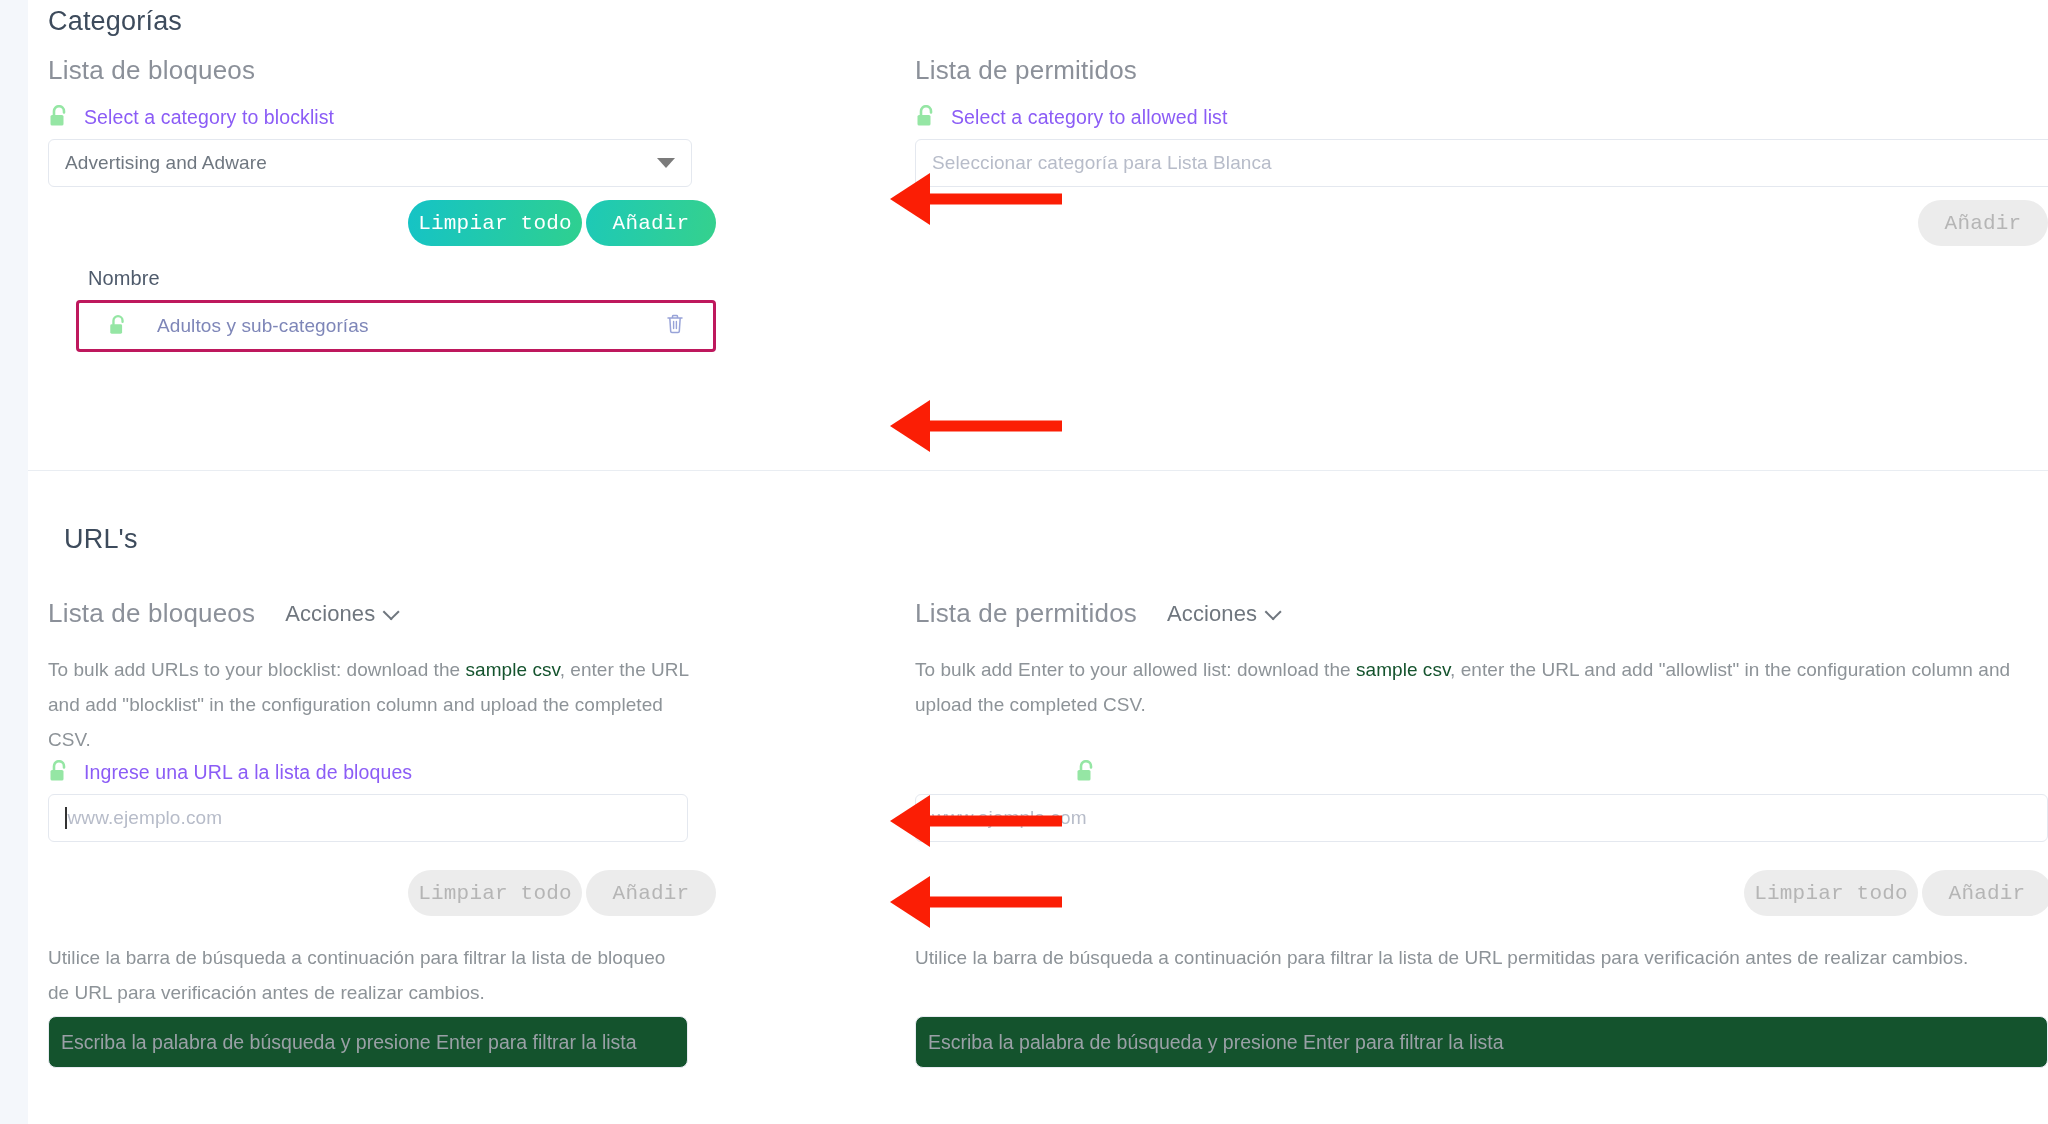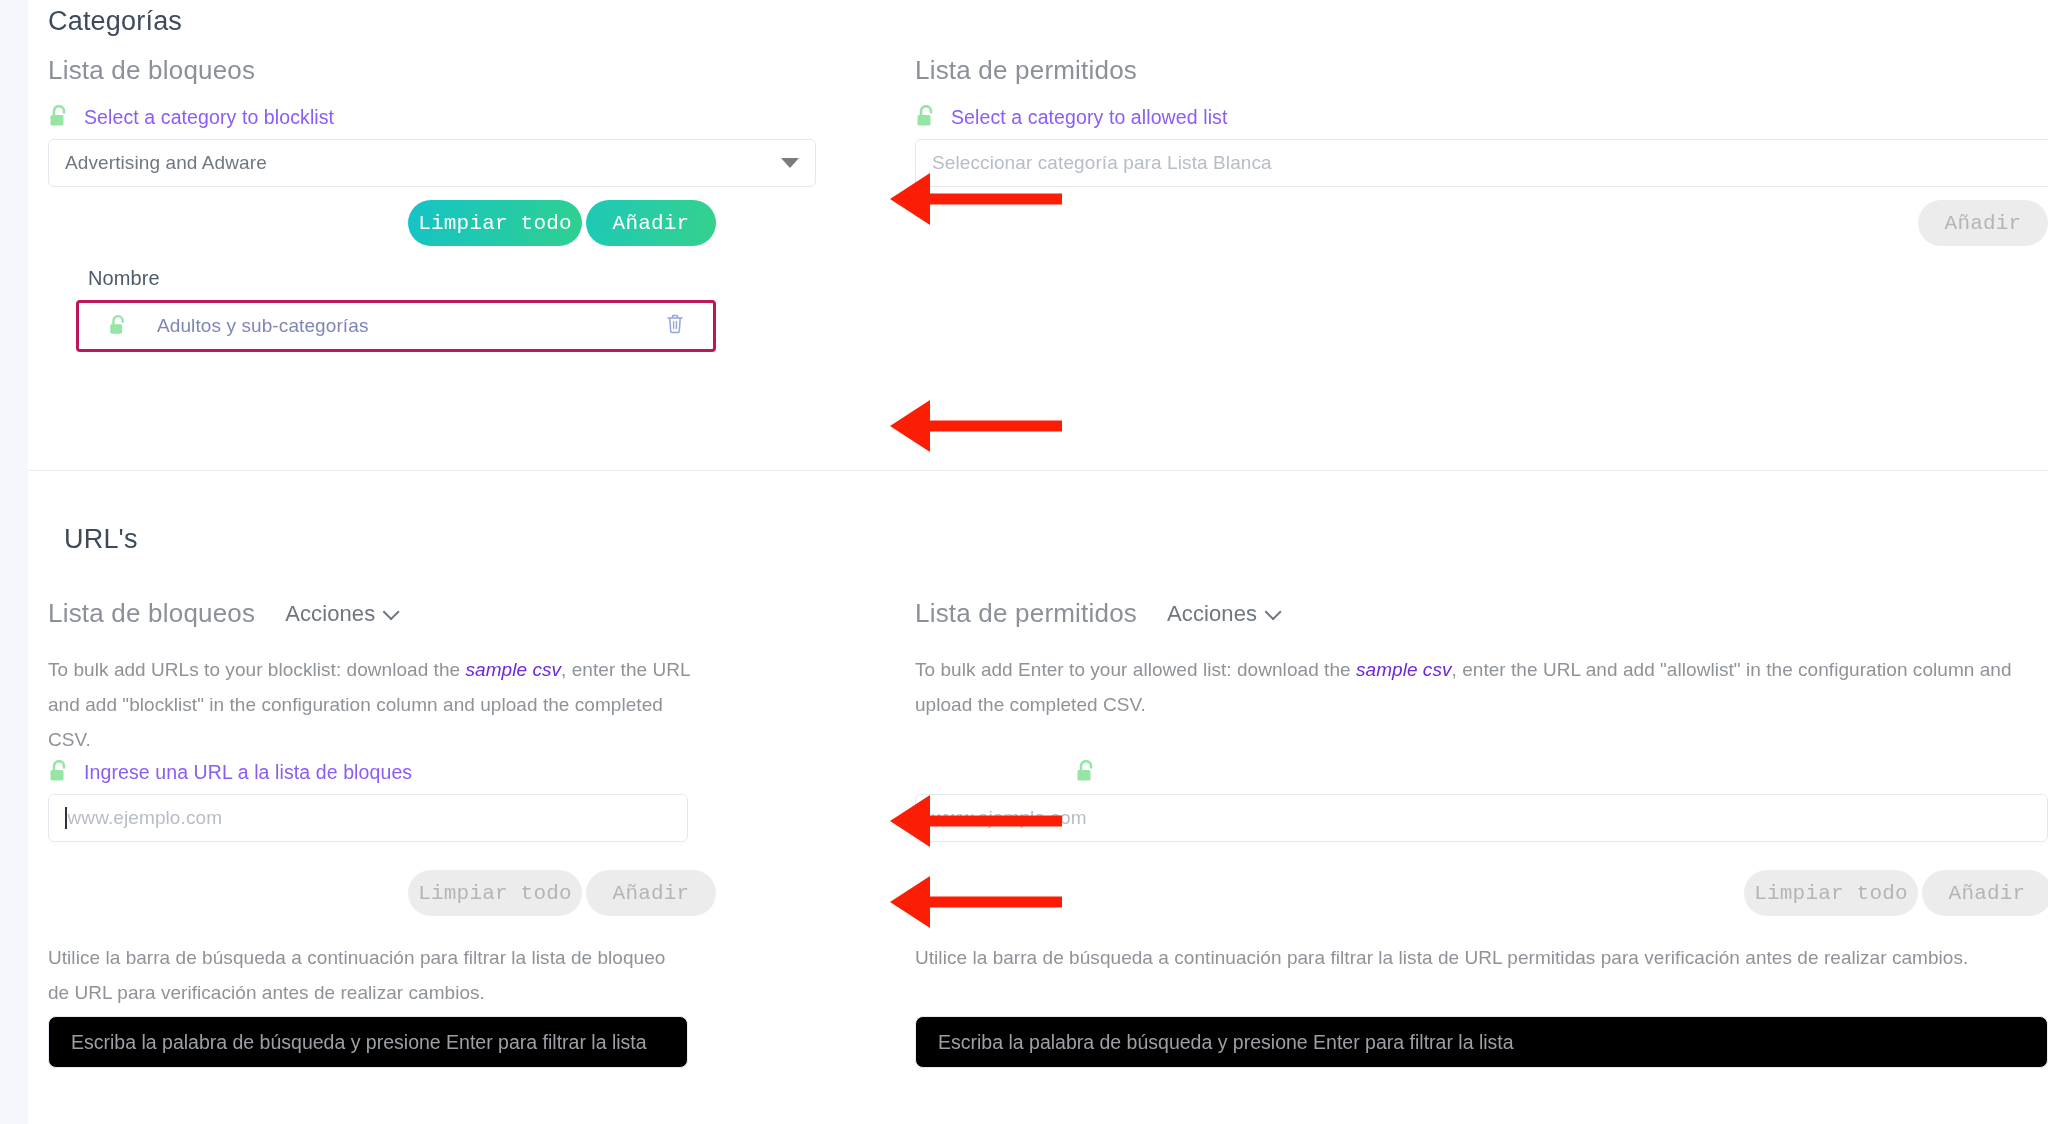--- a/index.html
+++ b/index.html
@@ -50,23 +50,22 @@
     color: #8b5cf6;
     letter-spacing: .1px;
   }
   .helper {
     font-size: 19px;
     color: #8d9398;
     line-height: 35px;
     letter-spacing: .05px;
   }
   .link {
-    color: #6d28d9;
+    color: #14532d;
     text-decoration: none;
-    font-style: italic;
   }
   .th {
     font-size: 20px;
     color: #4e5a6b;
     letter-spacing: .1px;
   }
 
   
   .col-left  { position: absolute; left: 20px;  width: 660px; }
   .col-right { position: absolute; left: 887px; width: 640px; }
@@ -97,23 +96,23 @@
     position: absolute; right: 16px; top: 50%; transform: translateY(-50%);
     width: 0; height: 0;
     border-left: 9px solid transparent;
     border-right: 9px solid transparent;
     border-top: 10px solid #7b7b7b;
   }
   .searchfield {
     height: 52px;
     border: 1px solid #e8ebf2;
     border-radius: 8px;
-    background: #000000;
+    background: #14532d;
     display: flex; align-items: center;
-    padding: 0 22px;
+    padding: 0 12px;
   }
   .searchfield .ph { color: #9aa0a6; font-size: 19.5px; }
 
   
   .btnrow { display: flex; gap: 4px; }
   .btn {
     height: 46px;
     border-radius: 23px;
     border: none;
     font-size: 21px;
@@ -188,21 +187,21 @@
         <div class="lockrow" style="position:absolute;top:105px;left:0;">
           <span class="lock-ico">
             <svg viewBox="0 0 22 24" width="22" height="24" aria-hidden="true">
               <path d="M6 10 V6.2 A5 5 0 0 1 16 6.2 V7.4" fill="none" stroke="#95e6a4" stroke-width="2.6" stroke-linecap="round"></path>
               <rect x="2.5" y="10" width="13" height="10.5" rx="1.6" fill="#95e6a4"></rect>
             </svg>
           </span>
           <span class="lock-label">Select a category to blocklist</span>
         </div>
 
-        <div class="field" style="position:absolute;top:139px;left:0;width:768px;">
+        <div class="field" style="position:absolute;top:139px;left:0;width:644px;">
           <span class="val">Advertising and Adware</span>
           <span class="tri"></span>
         </div>
 
         <div class="btnrow" style="position:absolute;top:200px;left:360px;">
           <button class="btn btn-grad-a">Limpiar todo</button>
           <button class="btn btn-grad-b">Añadir</button>
         </div>
 
         <div class="th" style="position:absolute;top:267px;left:40px;">Nombre</div>

